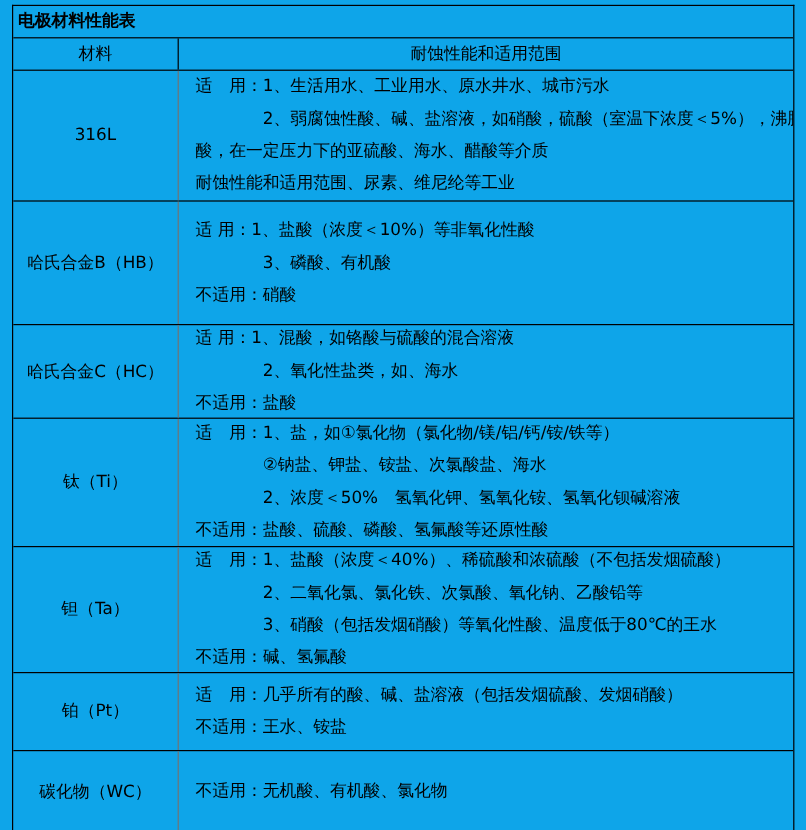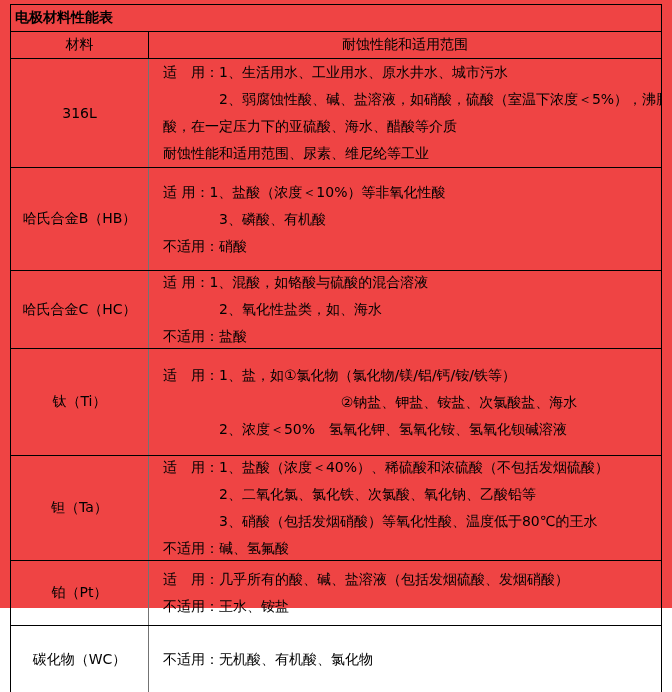--- a/index.html
+++ b/index.html
@@ -4,21 +4,21 @@
 <style>
   * { box-sizing: border-box; margin: 0; padding: 0; }
   html, body {
     width: 672px; height: 692px;
     background: #ffffff;
     font-family: "DejaVu Sans", "Liberation Sans", sans-serif;
     color: #000;
     font-size: 14px;
     overflow: hidden;
   }
-  .page { position: relative; width: 672px; height: 608px; background: #ef4444; }
+  .page { position: relative; width: 672px; height: 692px; background: #0ea5e9; }
   .table {
     position: absolute; left: 10px; top: 4px; width: 652px; height: 688px;
     border: 1px solid #000; border-bottom: 0;
     overflow: hidden;
   }
   .title-bar {
     height: 27px; border-bottom: 1px solid #000;
     display: flex; align-items: center;
     padding-left: 4px;
     font-weight: bold; font-size: 14px;
@@ -37,21 +37,21 @@
     display: flex; align-items: center; justify-content: center;
     text-align: center; white-space: nowrap;
   }
   .perf {
     flex: 1; display: flex; flex-direction: column; justify-content: center;
     padding: 0 6px 0 14px; overflow: hidden;
   }
   .ln { line-height: 27px; white-space: nowrap; }
   .i0 { margin-left: 0; }
   .i1 { margin-left: 56px; }
-  .i2 { margin-left: 100px; text-align: center; }
+  .i2 { margin-left: 56px; }
   .r0 { height: 109px; }
   .r1 { height: 103px; }
   .r2 { height: 78px; }
   .r3 { height: 107px; }
   .r4 { height: 105px; }
   .r5 { height: 65px; }
   .r6 { height: 67px; }
 </style>
 </head>
 <body>
@@ -93,20 +93,21 @@
         <div class="ln i0">不适用：盐酸</div>
       </div>
     </div>
 
     <div class="row r3">
       <div class="mat">钛（Ti）</div>
       <div class="perf">
         <div class="ln i0">适　用：1、盐，如①氯化物（氯化物/镁/铝/钙/铵/铁等）</div>
         <div class="ln i2">②钠盐、钾盐、铵盐、次氯酸盐、海水</div>
         <div class="ln i1">2、浓度＜50%　氢氧化钾、氢氧化铵、氢氧化钡碱溶液</div>
+        <div class="ln i0">不适用：盐酸、硫酸、磷酸、氢氟酸等还原性酸</div>
       </div>
     </div>
 
     <div class="row r4">
       <div class="mat">钽（Ta）</div>
       <div class="perf">
         <div class="ln i0">适　用：1、盐酸（浓度＜40%）、稀硫酸和浓硫酸（不包括发烟硫酸）</div>
         <div class="ln i1">2、二氧化氯、氯化铁、次氯酸、氧化钠、乙酸铅等</div>
         <div class="ln i1">3、硝酸（包括发烟硝酸）等氧化性酸、温度低于80℃的王水</div>
         <div class="ln i0">不适用：碱、氢氟酸</div>

